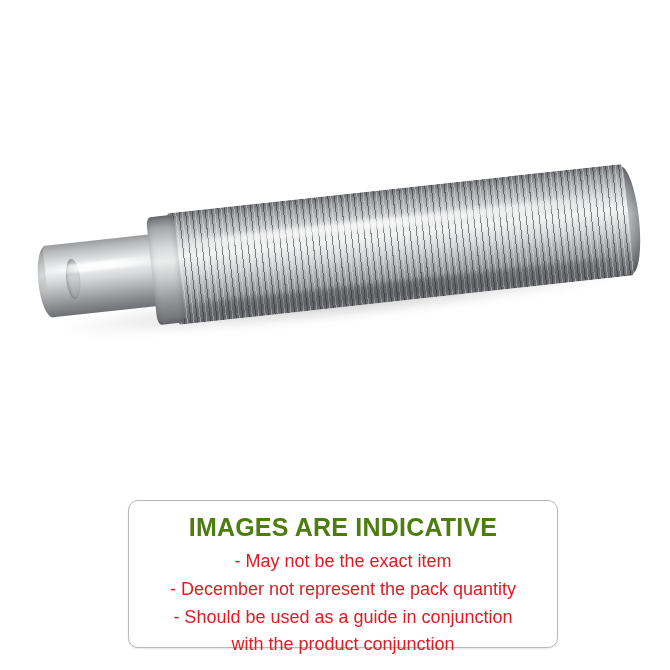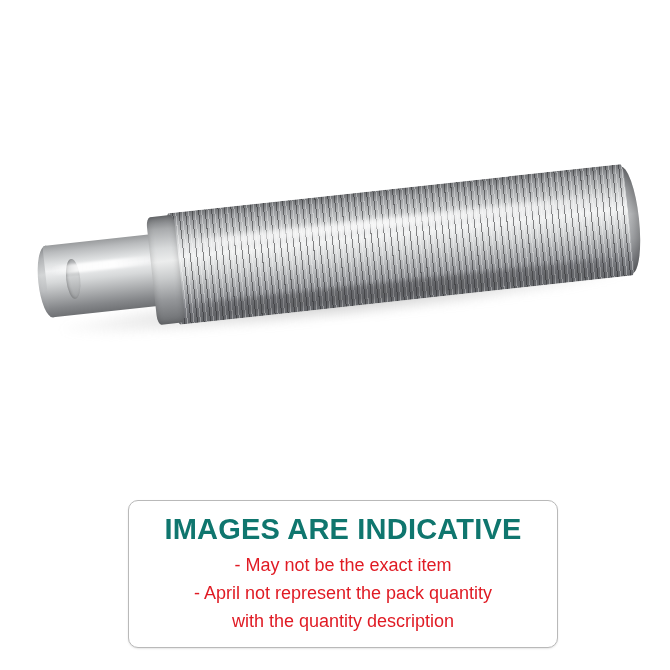--- a/index.html
+++ b/index.html
@@ -223,22 +223,22 @@
     height: 148px;
     box-sizing: border-box;
     background: #ffffff;
     border: 1px solid #b9b9b9;
     border-radius: 10px;
     box-shadow: 0 1px 2px rgba(0,0,0,0.10);
     padding: 10px 14px 10px 14px;
     text-align: center;
   }
   #notice .headline {
-    color: #0f766e;
-    font-size: 29px;
+    color: #4d7c0f;
+    font-size: 25px;
     font-weight: bold;
     letter-spacing: 0.2px;
     line-height: 1.15;
     margin: 2px 0 6px 0;
   }
   #notice .line {
     color: #e01b24;
     font-size: 18px;
     line-height: 1.55;
     margin: 0;
@@ -265,17 +265,18 @@
       <div class="barrel"></div>
       <div class="barrel-highlight"></div>
       <div class="barrel-underside"></div>
       <div class="flange"></div>
     </div>
   </div>
 
   <div id="notice">
     <div class="headline">IMAGES ARE INDICATIVE</div>
     <p class="line">- May not be the exact item</p>
-    <p class="line">- April not represent the pack quantity</p>
-    <p class="line indent">with the quantity description</p>
+    <p class="line">- December not represent the pack quantity</p>
+    <p class="line">- Should be used as a guide in conjunction</p>
+    <p class="line indent">with the product conjunction</p>
   </div>
 
 </div>
 
 </body></html>

